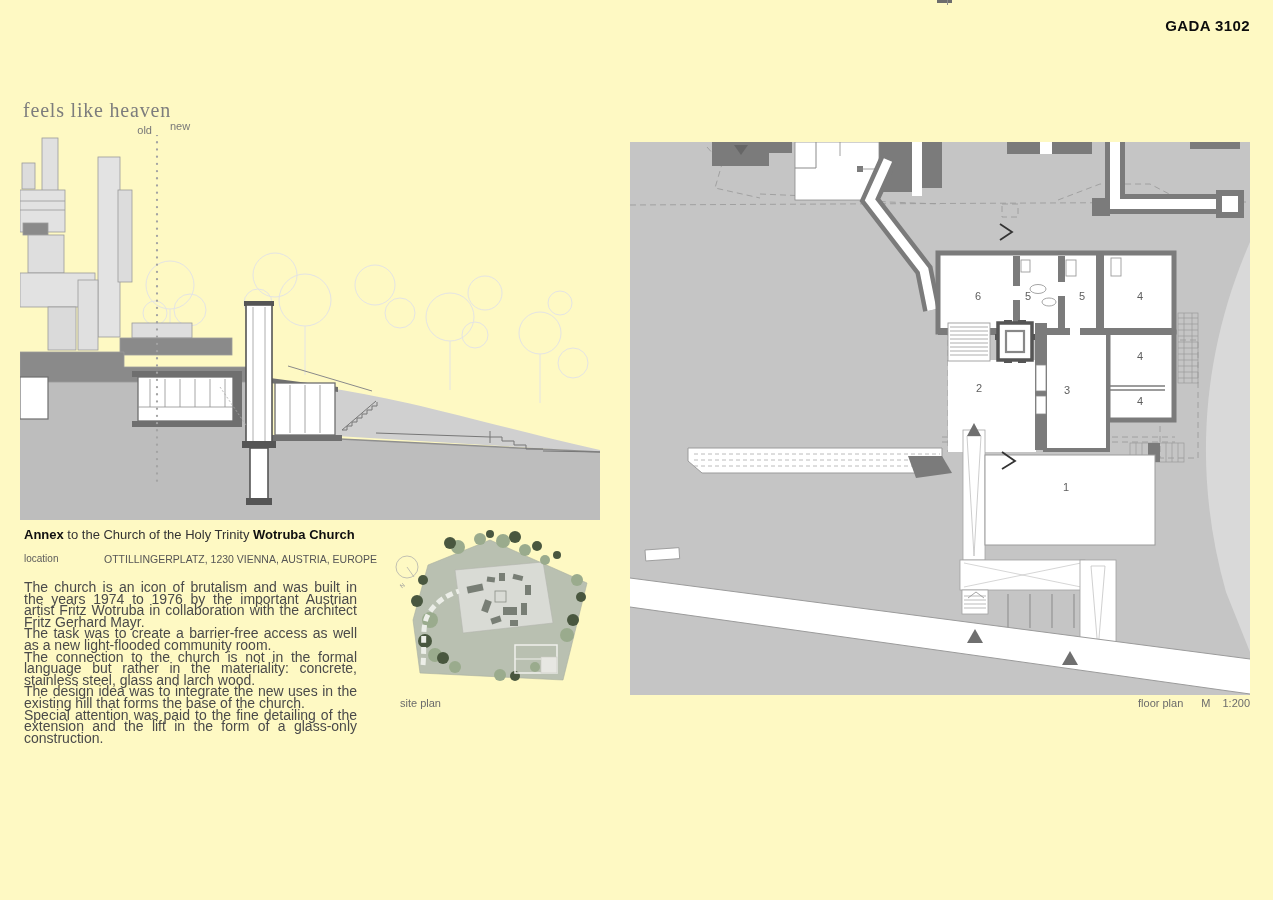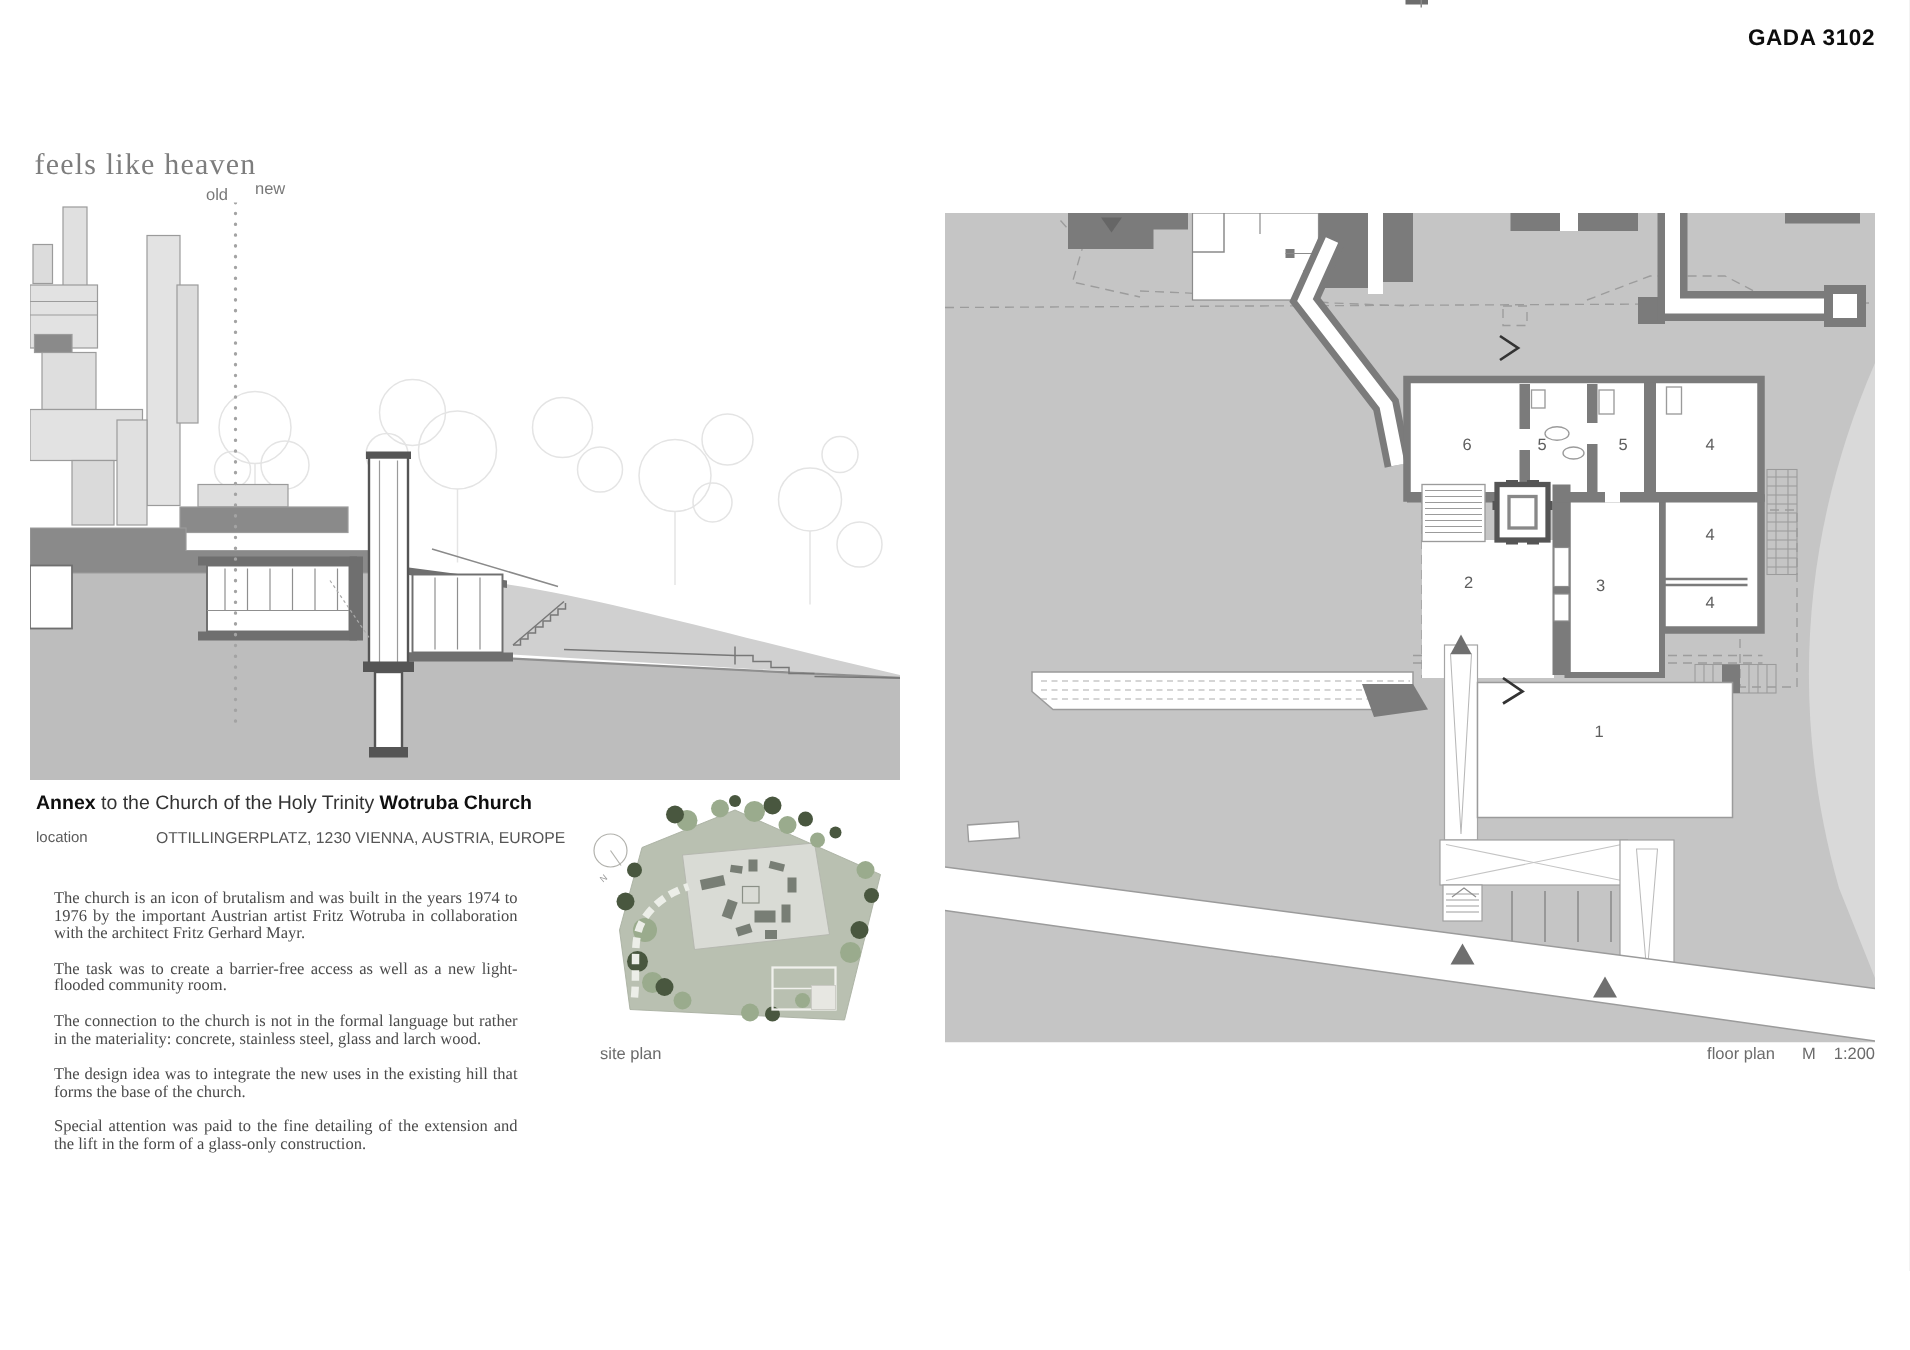--- a/index.html
+++ b/index.html
@@ -1,32 +1,32 @@
 <!DOCTYPE html>
 <html><head>
 <meta charset="utf-8">
 <style>
   html,body{margin:0;padding:0;background:#e9e9e9;}
   #board{
-    position:relative;width:1273px;height:900px;background:#ffffff;
+    position:relative;width:1273px;height:900px;background:#fef9c3;
     font-family:"Liberation Sans", sans-serif;overflow:hidden;margin:0 auto;
   }
   .abs{position:absolute;}
   #gada{top:17px;right:23px;font-size:15px;font-weight:bold;color:#0d0d0d;letter-spacing:.4px;}
   #top-mark{top:0;left:937px;width:15px;height:2.5px;background:#6d6d6d;}
   #top-mark:after{content:"";position:absolute;left:10px;top:0;width:1px;height:5px;background:#8a8a8a;}
   #title{top:99px;left:23px;font-size:20px;color:#7d7d7d;letter-spacing:.8px;font-family:Liberation Serif, serif;}
   #old-label{top:124px;left:118px;width:34px;text-align:right;font-size:11px;color:#787878;}
   #new-label{top:120px;left:170px;font-size:11px;color:#787878;}
   #caption-line{top:527px;left:24px;font-size:13px;color:#333;width:576px;}
   #caption-line b{color:#0f0f0f;}
   #location-row{top:553px;left:24px;font-size:10.5px;color:#555;display:flex;}
   #location-row .loc-label{width:80px;font-size:10px;color:#5c5c5c;}
   #desc{top:582px;left:24px;width:333px;}
-  #desc p{margin:12px;font-size:11px;line-height:11.6px;color:#4a4a4a;text-align:justify;font-family:Liberation Serif, serif;}
+  #desc p{margin:0;font-size:14px;line-height:11.6px;color:#4a4a4a;text-align:justify;}
   #siteplan-caption{top:697px;left:400px;font-size:11px;color:#6b6b6b;}
   #floorplan-caption{top:697px;right:23px;font-size:11px;color:#6b6b6b;}
   #floorplan-caption span{margin-left:18px;}
   svg text.roomnum{font-size:11px;fill:#5e5e5e;font-family:"Liberation Sans",sans-serif;}
   svg text.north{font-size:6px;fill:#9a9a9a;font-family:"Liberation Sans",sans-serif;}
 </style>
 </head>
 <body>
 
 <div id="board">

